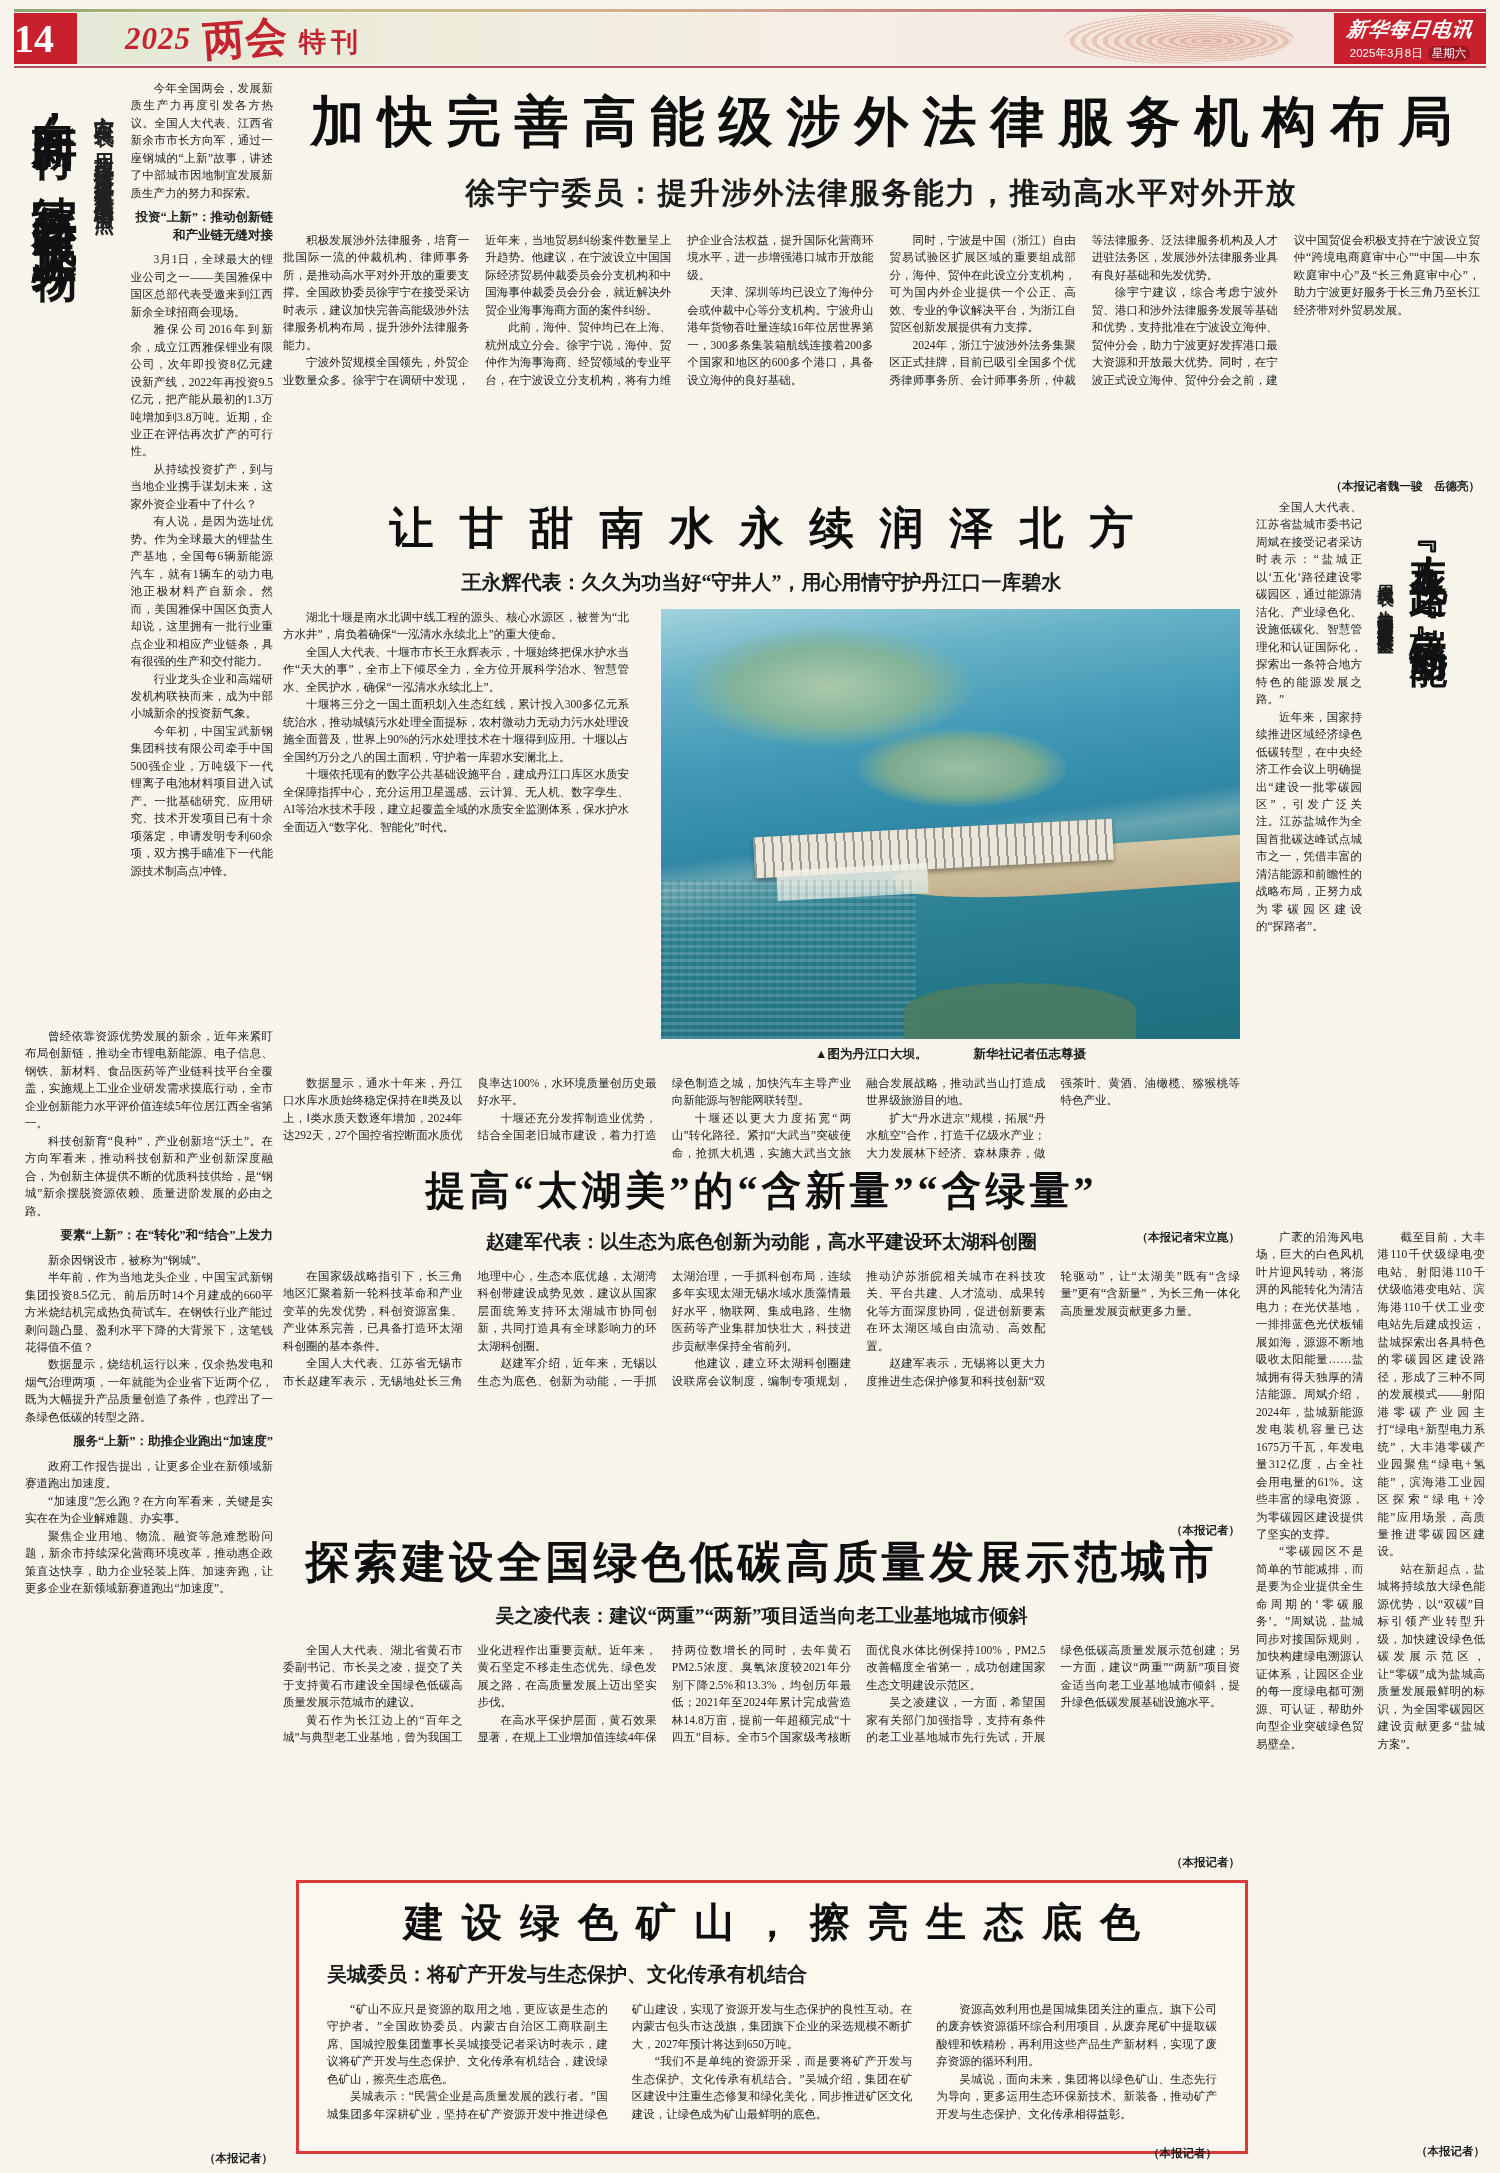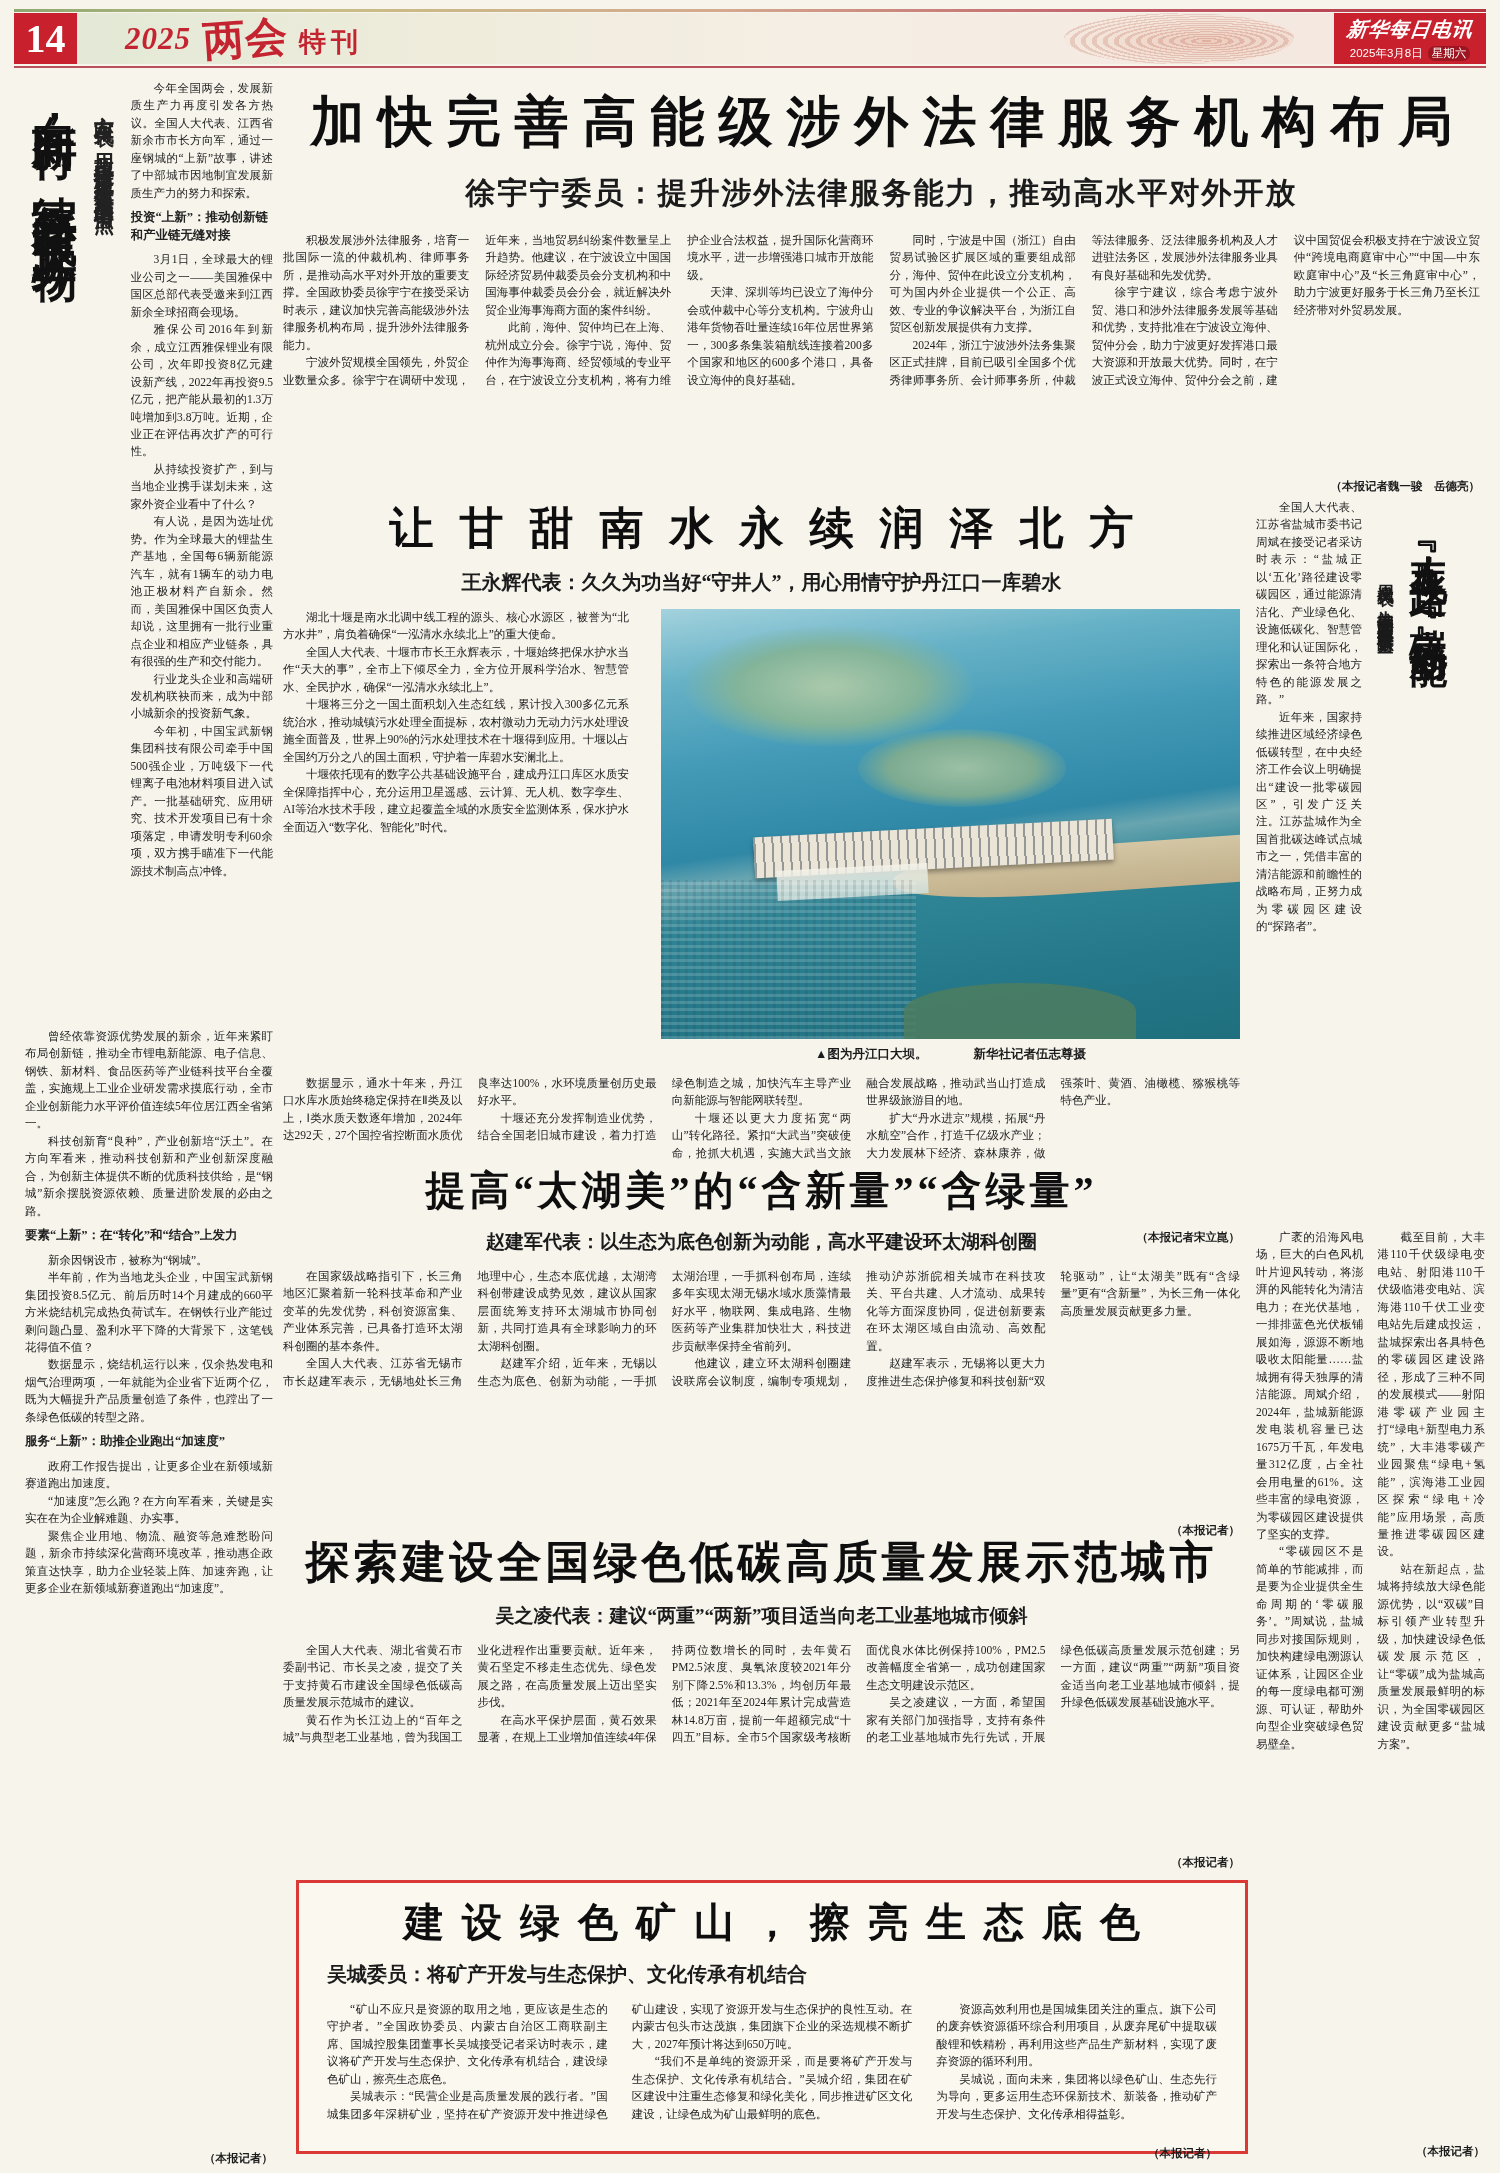--- a/index.html
+++ b/index.html
@@ -4,42 +4,42 @@
 <style>
   html,body{margin:0;padding:0;}
   body{width:1500px;height:2173px;background:#f6f3ea;font-family:"Liberation Serif",serif;color:#1b1b1b;}
   .page{position:relative;width:1500px;height:2173px;overflow:hidden;background:#f7f4ec;}
 
   
   .rule-top{position:absolute;left:14px;top:9px;width:1472px;height:3px;
     background:linear-gradient(90deg,#8ea871 0%,#c9bd86 22%,#d4a98f 48%,#c2606a 75%,#b23442 100%);}
   .banner{position:absolute;left:14px;top:13px;width:1472px;height:51px;display:flex;}
   .page-num{width:63px;background:#c8202c;color:#fff;font-size:40px;font-weight:900;
-    line-height:51px;text-align:center;font-family:"Liberation Serif",serif;}
+    line-height:51px;font-family:"Liberation Serif",serif;}
   .strip{flex:1;position:relative;display:flex;align-items:center;padding-left:48px;gap:12px;
     background:linear-gradient(90deg,#e3e9d6 0%,#efecdc 30%,#f5eee5 62%,#f4e8e0 100%);overflow:hidden;text-align:right;}
   .strip-year{color:#c32430;font-size:31px;font-weight:900;font-style:italic;letter-spacing:1px;}
   .strip-callig{color:#c32430;font-size:42px;font-weight:900;transform:rotate(-4deg);line-height:1;}
   .strip-suffix{color:#c32430;font-size:27px;font-weight:900;letter-spacing:5px;margin-top:6px;}
   .rose{position:absolute;right:40px;top:0;width:230px;height:51px;border-radius:50%;
     background:
      repeating-radial-gradient(ellipse at 62% 55%, rgba(196,128,108,.28) 0 5px, rgba(247,230,221,.25) 5px 11px),
      radial-gradient(ellipse at 62% 55%, rgba(226,168,148,.6), rgba(240,214,200,.35) 55%, transparent 78%);}
   .masthead-block{width:152px;background:#c8202c;color:#fff;text-align:center;padding-top:3px;}
   .masthead-script{display:block;font-size:20px;font-weight:900;font-style:italic;transform:skewX(-7deg);letter-spacing:1px;}
   .masthead-date{margin-top:3px;font-family:"Liberation Sans",sans-serif;font-size:11.5px;
     display:flex;justify-content:center;align-items:center;gap:5px;}
   .weekday{background:#9d1520;padding:0 4px;border-radius:7px;}
   .rule-bottom{position:absolute;left:14px;top:66px;width:1472px;height:2px;background:#b8505a;}
 
   
   .article{position:absolute;}
   .bodytext p{margin:0;text-indent:2em;text-align:justify;line-height:1.52;}
   .bodytext{font-size:11.5px;color:#222;}
-  .bsub{font-weight:900;font-size:12.5px;margin:7px 0;line-height:1.4;text-indent:0;}
+  .bsub{font-weight:900;font-size:12.5px;margin:7px 0;line-height:1.4;text-indent:0;text-align:right;}
   .byline{text-align:right;font-weight:700;font-size:11.5px;margin-top:3px;}
 
   
   .a-left{left:25px;top:80px;width:248px;height:2078px;}
   .left-top{display:flex;height:940px;overflow:hidden;}
   .vh-main{writing-mode:vertical-rl;text-orientation:upright;font-size:45px;font-weight:900;
     line-height:1.3;letter-spacing:7px;color:#111;}
   .vh-sub{writing-mode:vertical-rl;text-orientation:upright;font-size:20px;font-weight:700;
     letter-spacing:3px;margin:20px 12px 0 8px;color:#222;}
   .left-top-body{flex:1;overflow:hidden;}

